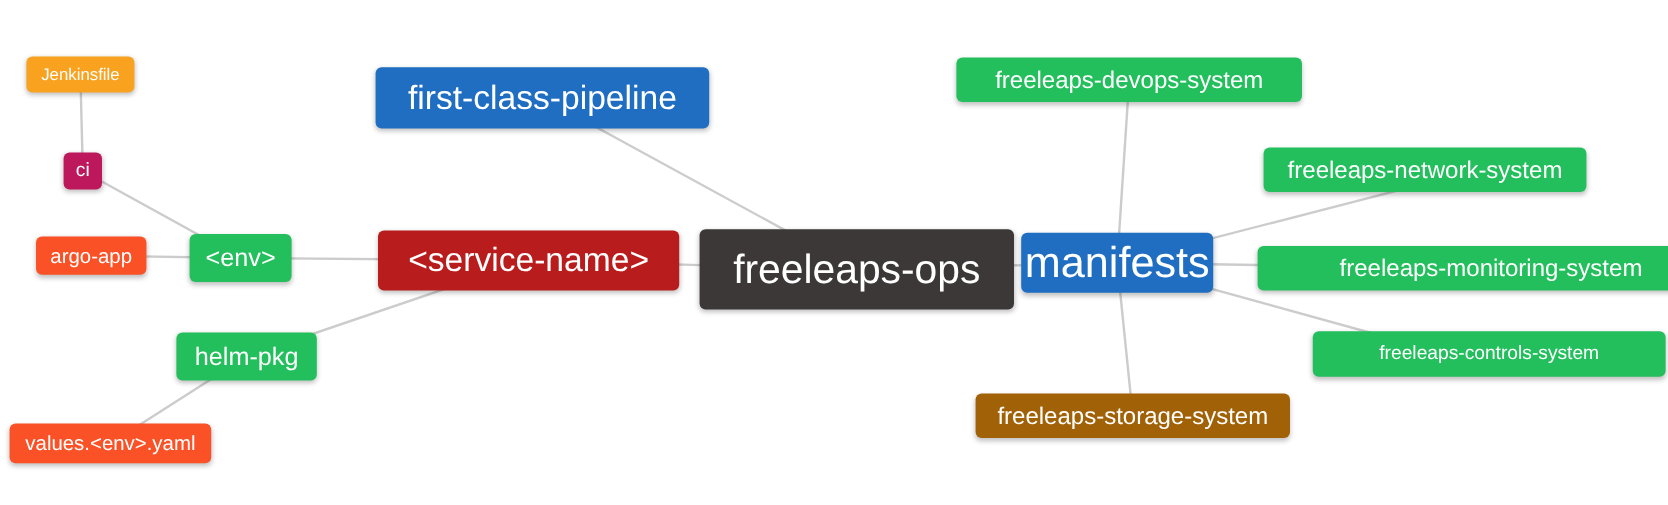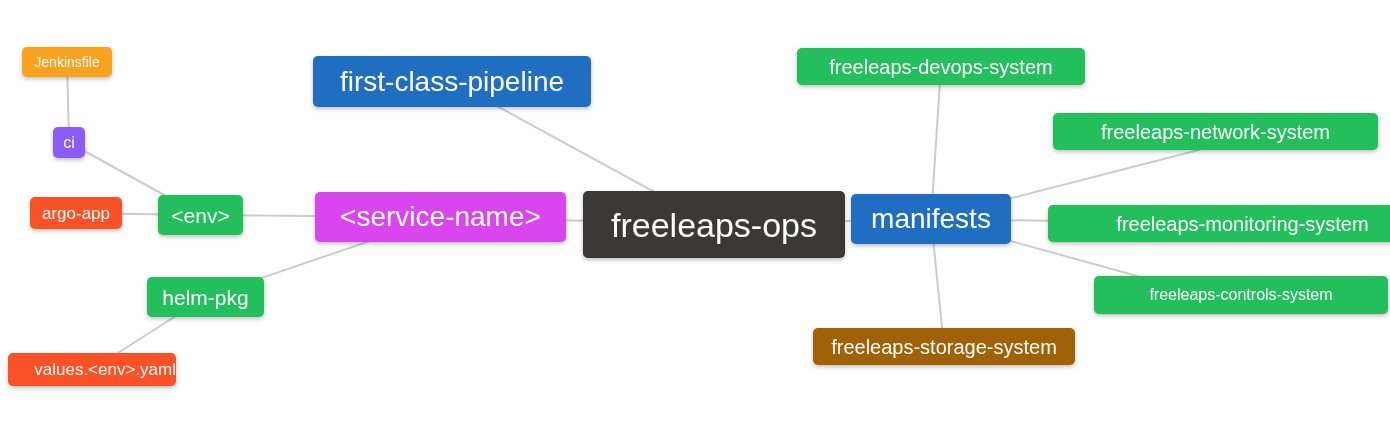--- a/index.html
+++ b/index.html
@@ -57,56 +57,56 @@
       <line x1="931" y1="199" x2="941" y2="46.5" stroke="#cccccc" stroke-width="2"></line>
       <line x1="931" y1="199" x2="1200.5" y2="129.5" stroke="#cccccc" stroke-width="2"></line>
       <line x1="931" y1="199" x2="1211.5" y2="203.5" stroke="#cccccc" stroke-width="2"></line>
       <line x1="931" y1="199" x2="1206" y2="275" stroke="#cccccc" stroke-width="2"></line>
       <line x1="931" y1="199" x2="944" y2="326.5" stroke="#cccccc" stroke-width="2"></line>
     </svg>
   <div id="node-layer">
       <div class="node" style="left: 22px; top: 27px; width: 90px; height: 30px; font-size: 14px; background: rgb(249, 162, 31);">
         <span>Jenkinsfile</span>
       </div>
-      <div class="node" style="left: 53px; top: 107px; width: 32px; height: 31px; font-size: 16px; background: #8b5cf6;">
+      <div class="node" style="left: 53px; top: 107px; width: 32px; height: 31px; font-size: 16px; background: #be185d;">
         <span>ci</span>
       </div>
       <div class="node" style="left: 30px; top: 177px; width: 92px; height: 32px; font-size: 17px; background: rgb(250, 81, 38);">
         <span>argo-app</span>
       </div>
       <div class="node" style="left: 158px; top: 175px; width: 85px; height: 40px; font-size: 21px; background: rgb(35, 191, 92);">
         <span>&lt;env&gt;</span>
       </div>
       <div class="node" style="left: 313px; top: 36px; width: 278px; height: 51px; font-size: 28px; background: rgb(31, 110, 194);">
         <span>first-class-pipeline</span>
       </div>
-      <div class="node" style="left: 315px; top: 172px; width: 251px; height: 50px; font-size: 28px; background: #d946ef;">
+      <div class="node" style="left: 315px; top: 172px; width: 251px; height: 50px; font-size: 28px; background: #b91c1c;">
         <span>&lt;service-name&gt;</span>
       </div>
       <div class="node" style="left: 583px; top: 171px; width: 262px; height: 67px; font-size: 34px; background: rgb(59, 56, 55);">
         <span>freeleaps-ops</span>
       </div>
-      <div class="node" style="left: 851px; top: 174px; width: 160px; height: 50px; font-size: 28px; background: rgb(31, 110, 194);">
+      <div class="node" style="left: 851px; top: 174px; width: 160px; height: 50px; font-size: 36px; background: rgb(31, 110, 194);">
         <span>manifests</span>
       </div>
       <div class="node" style="left: 797px; top: 28px; width: 288px; height: 37px; font-size: 20px; background: rgb(35, 191, 92);">
         <span>freeleaps-devops-system</span>
       </div>
-      <div class="node" style="left: 1053px; top: 93px; width: 325px; height: 37px; font-size: 20px; background: rgb(35, 191, 92);">
+      <div class="node" style="left: 1053px; top: 103px; width: 269px; height: 37px; font-size: 20px; background: rgb(35, 191, 92);">
         <span>freeleaps-network-system</span>
       </div>
       <div class="node" style="left: 1048px; top: 185px; width: 389px; height: 37px; font-size: 20px; background: rgb(35, 191, 92); align-items: center;">
         <span>freeleaps-monitoring-system</span>
       </div>
       <div class="node" style="left: 1094px; top: 256px; width: 294px; height: 38px; font-size: 16px; background: rgb(35, 191, 92);">
         <span>freeleaps-controls-system</span>
       </div>
       <div class="node" style="left: 813px; top: 308px; width: 262px; height: 37px; font-size: 20px; background: #a16207;">
         <span>freeleaps-storage-system</span>
       </div>
       <div class="node" style="left: 147px; top: 257px; width: 117px; height: 40px; font-size: 21px; background: rgb(35, 191, 92);">
         <span>helm-pkg</span>
       </div>
-      <div class="node" style="left: 8px; top: 333px; width: 168px; height: 33px; font-size: 17px; background: rgb(250, 81, 38); justify-content: flex-end;">
+      <div class="node" style="left: 8px; top: 333px; width: 168px; height: 33px; font-size: 17px; background: rgb(250, 81, 38);">
         <span>values.&lt;env&gt;.yaml</span>
       </div>
     </div>
 </div>
 
 </body></html>

